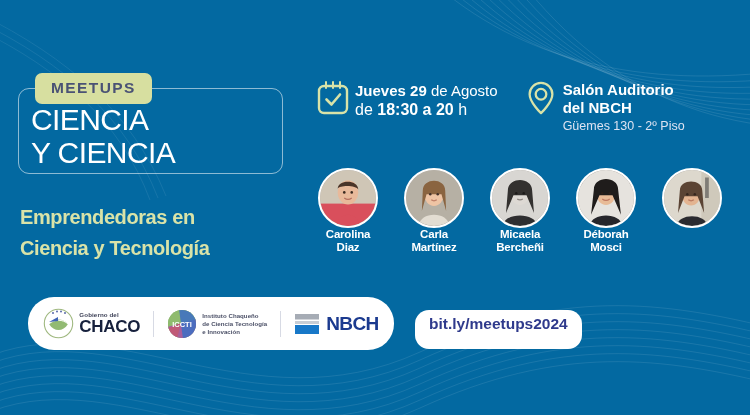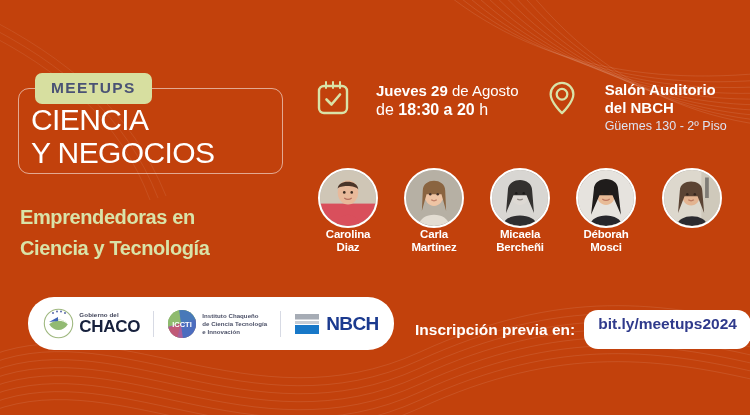--- a/index.html
+++ b/index.html
@@ -5,21 +5,21 @@
   * { margin:0; padding:0; box-sizing:border-box; }
   body {
     width:750px; height:415px;
     font-family:"Liberation Sans", sans-serif;
     background:#4759bf;
     overflow:hidden;
     position:relative;
   }
   #stage {
     position:absolute; inset:0;
-    background:#c2410c;
+    background:#0369a1;
     overflow:hidden;
   }
   .bg-waves { position:absolute; inset:0; pointer-events:none; }
 
   
   .title-box {
     position:absolute; left:18px; top:88px;
     width:265px; height:86px;
     border:1.6px solid rgba(255,255,255,.55);
     border-radius:11px;
@@ -42,21 +42,21 @@
   }
   .subtitle {
     position:absolute; left:20px; top:202px;
     color:#d9e3a8; font-weight:bold;
     font-size:20px; line-height:31px;
     letter-spacing:-0.4px;
   }
 
   
   .info-row { position:absolute; left:316px; top:80px; display:flex; gap:26px; }
-  .info-item { display:flex; gap:26px; align-items:flex-start; }
+  .info-item { display:flex; gap:5px; align-items:flex-start; }
   .info-icon { flex:0 0 auto; width:34px; height:36px; }
   .info-text { padding-top:1px; }
   .line-a {
     color:#ffffff; font-size:15px; line-height:19px; font-weight:normal;
     white-space:nowrap;
   }
   .line-a b { font-weight:bold; }
   .line-b {
     color:#ffffff; font-size:16px; line-height:19px; font-weight:normal;
     white-space:nowrap;
@@ -150,21 +150,21 @@
       <path d="M-20,14 C68,58 132,112 166,196"></path>
     </g>
   </svg>
 
   <div class="title-box"></div>
 
   <div class="meetups-badge">MEETUPS</div>
 
   <div class="main-title">
     <div>CIENCIA</div>
-    <div>Y NEGOCIOS</div>
+    <div>Y CIENCIA</div>
   </div>
 
   <div class="subtitle">
     <div>Emprendedoras en</div>
     <div>Ciencia y Tecnología</div>
   </div>
 
   <div class="info-row">
 
     <div class="info-item">
@@ -375,17 +375,16 @@
       <svg width="27" height="24" viewBox="0 0 27 24">
         <rect x="1" y="2" width="24" height="5.5" fill="#a6acb5"></rect>
         <rect x="1" y="9" width="24" height="3" fill="#c9ced5"></rect>
         <rect x="1" y="13" width="24" height="9" fill="#1878c8"></rect>
       </svg>
       <div class="logo-nbch-txt">NBCH</div>
     </div>
   </div>
 
   <div class="signup">
-    <div class="signup-label">Inscripción previa en:</div>
     <div class="signup-pill">bit.ly/meetups2024</div>
   </div>
 
 </div>
 
 </body></html>

